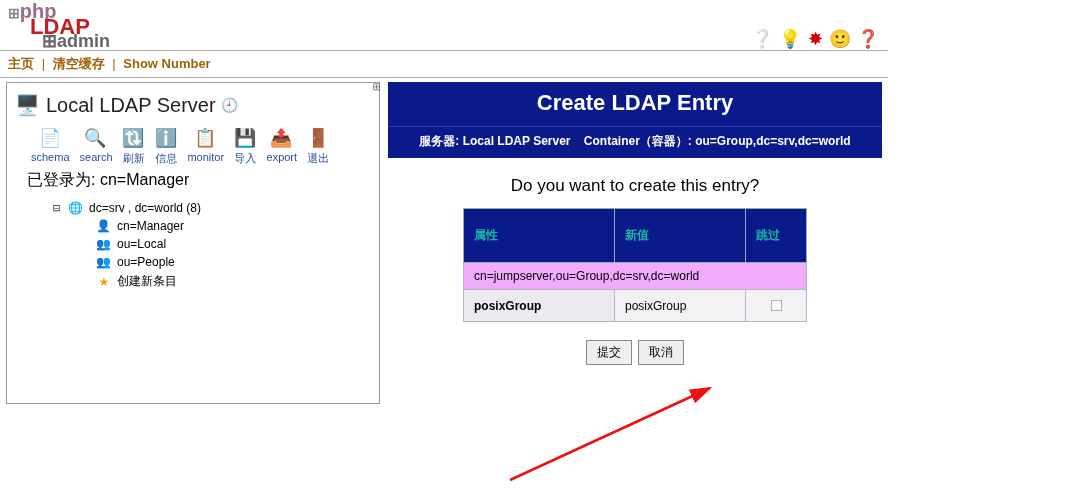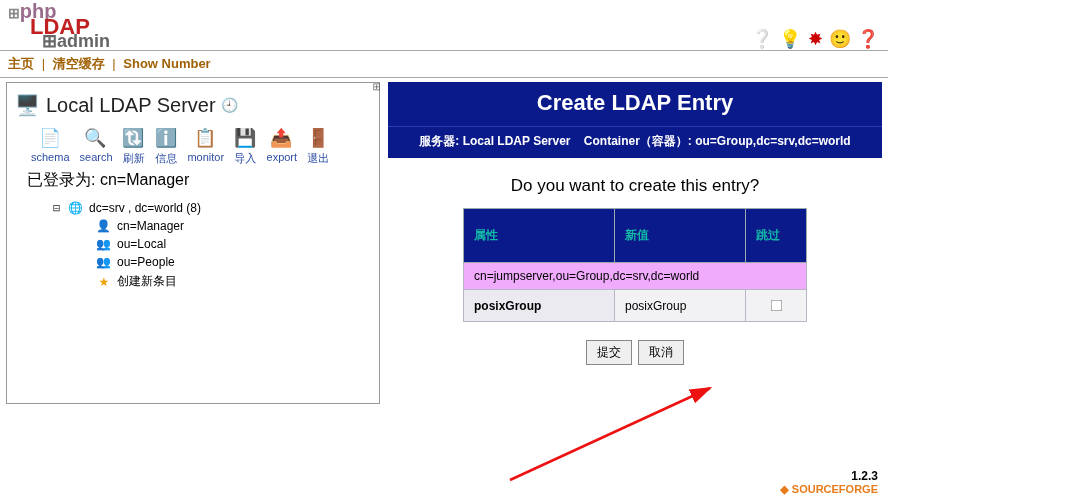--- a/index.html
+++ b/index.html
@@ -210,18 +210,14 @@
 
 <svg class="arrow" width="230" height="160">
   <defs>
         <marker id="ah" markerWidth="10" markerHeight="10" refX="8" refY="3" orient="auto">
     <path d="M0,0 L9,3 L0,6 Z" fill="#e11"></path>
   </marker>
       </defs>
   <line x1="10" y1="150" x2="210" y2="58" stroke="#e11" stroke-width="2.5" marker-end="url(#ah)"></line>
 </svg>
 
-<div class="footer">
-  <div class="ver">1.2.3</div>
-  <div class="sf"><span class="di">◆</span> <span>SOURCEFORGE</span></div>
-</div>
 
 </div>
 
 </body></html>

